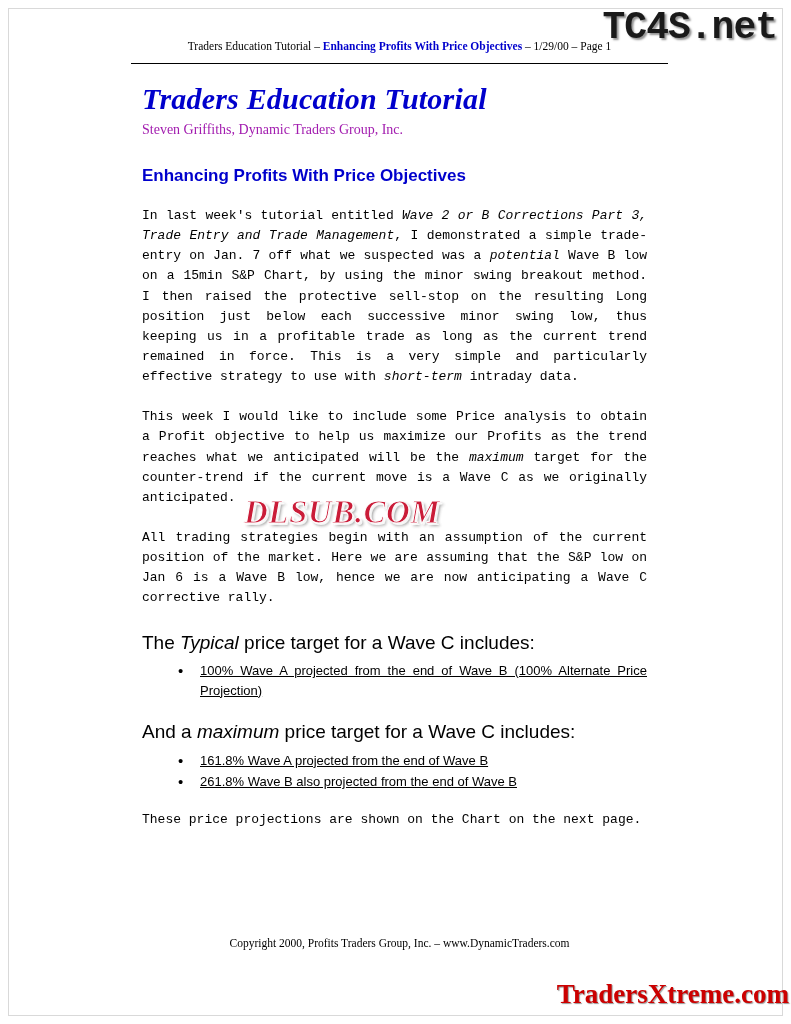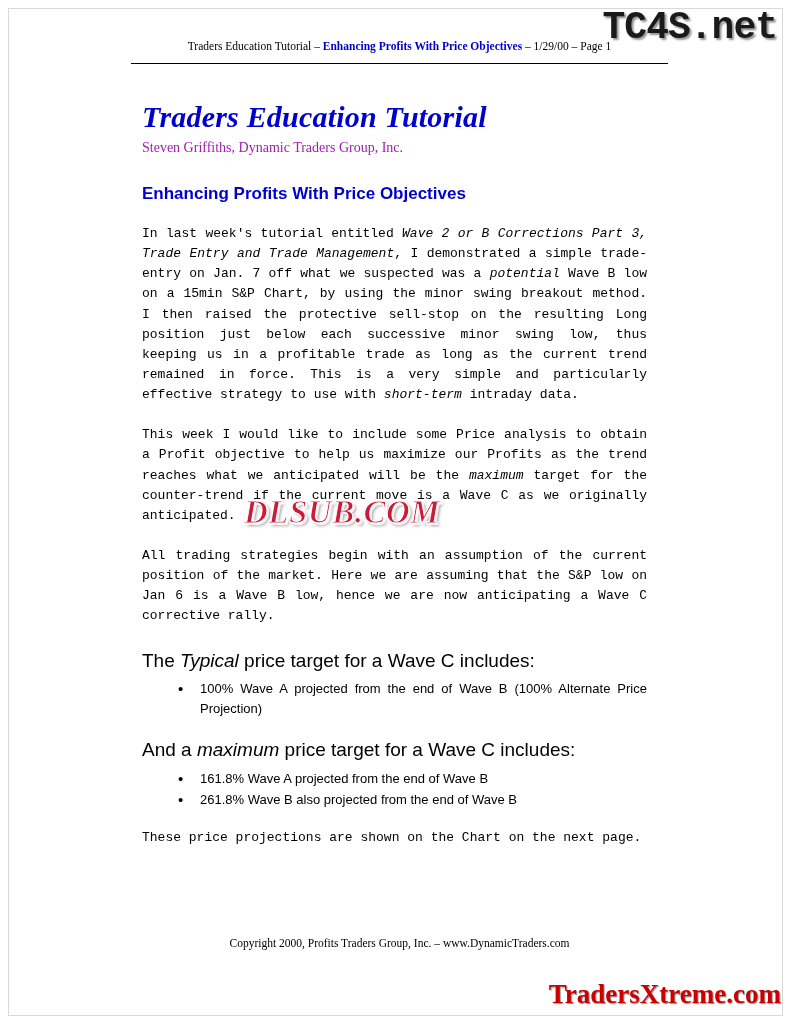--- a/index.html
+++ b/index.html
@@ -35,21 +35,21 @@
     font-family: Liberation Mono, monospace;
     font-weight: bold;
     font-size: 38px;
     letter-spacing: -1px;
     color: #1a1a1a;
     text-shadow: 2px 2px 2px rgba(120,120,120,0.8);
     z-index: 5;
   }
   .wm-tx {
     position: absolute;
-    right: 10px;
+    right: 2px;
     bottom: 14px;
     font-family: "Liberation Serif", serif;
     font-weight: bold;
     font-size: 27px;
     color: #cc0000;
     text-shadow: 1px 1px 1px rgba(80,80,80,0.6);
     z-index: 5;
   }
   .wm-dlsub {
     position: absolute;
@@ -85,21 +85,21 @@
     left: 131px;
     top: 63px;
     width: 537px;
     border-top: 1.3px solid #000000;
   }
 
   
   .content {
     position: absolute;
     left: 142px;
-    top: 100px;
+    top: 82px;
     width: 505px;
   }
 
   h1.doc-title {
     font-family: "Liberation Serif", serif;
     font-style: italic;
     font-weight: bold;
     font-size: 30px;
     color: #0000cc;
     margin: 0 0 6px 0;
@@ -142,20 +142,21 @@
     list-style: none;
   }
   ul.bullets li {
     font-family: "Liberation Sans", sans-serif;
     font-size: 13px;
     line-height: 1.5;
     text-align: justify;
     position: relative;
     margin-bottom: 2px;
     padding-left: 22px;
+    text-decoration: underline;
   }
   ul.bullets li:before {
     content: "\2022";
     position: absolute;
     left: 0;
     top: -1px;
     font-size: 15px;
   }
 
   .footer {

